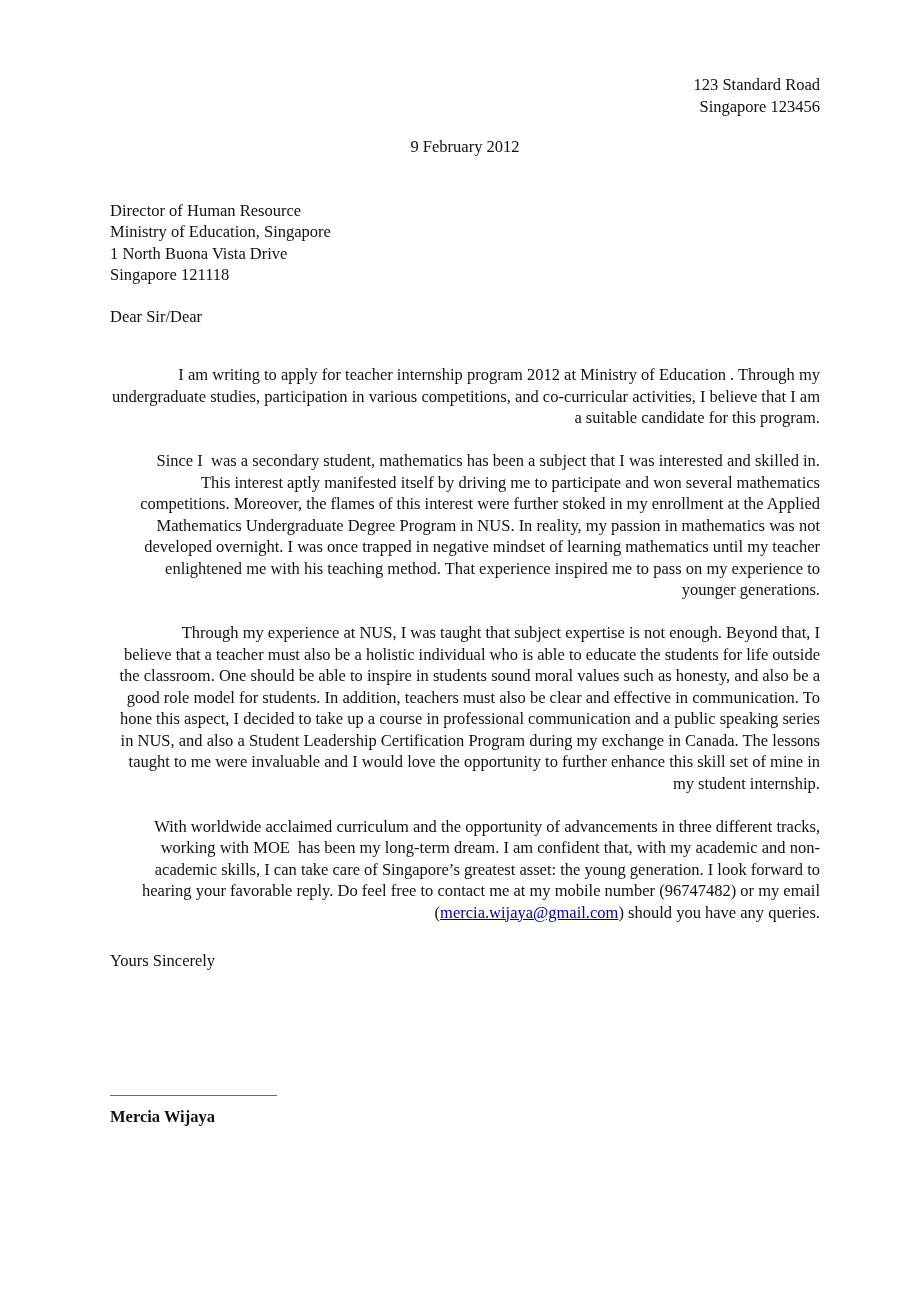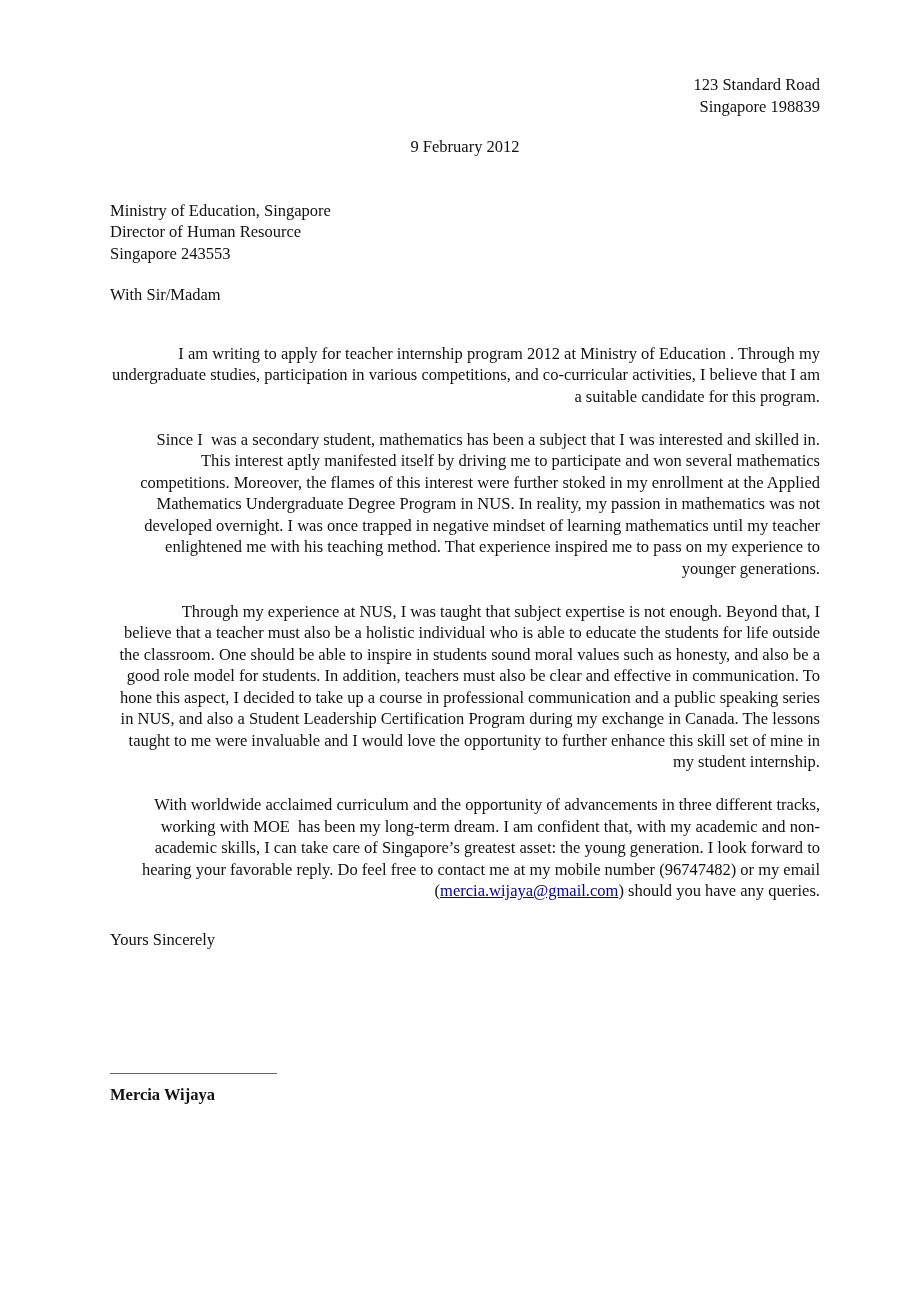--- a/index.html
+++ b/index.html
@@ -64,32 +64,33 @@
     font-size: 16.5px;
   }
 </style>
 </head>
 <body style="background: rgb(255, 255, 255);">
 
 <div class="letter-page" style="color: rgb(17, 17, 17); margin-top: 12px;">
 
   <div class="sender-block">
     <div class="addr-line">123 Standard Road</div>
-    <div class="addr-line">Singapore 198839</div>
+    <div class="addr-line">Singapore 123456</div>
   </div>
 
   <div class="date-line">9 February 2012</div>
 
   <div class="recipient-block">
+    <div class="addr-line">Director of Human Resource</div>
     <div class="addr-line">Ministry of Education, Singapore</div>
-    <div class="addr-line">Director of Human Resource</div>
-    <div class="addr-line">Singapore 243553</div>
+    <div class="addr-line">1 North Buona Vista Drive</div>
+    <div class="addr-line">Singapore 121118</div>
   </div>
 
-  <div class="salutation">With Sir/Madam</div>
+  <div class="salutation">Dear Sir/Dear</div>
 
   <div>
     <p class="para first">I am writing to apply for teacher internship program 2012 at Ministry of Education . Through my undergraduate studies, participation in various competitions, and co-curricular activities, I believe that I am a suitable candidate for this program.</p>
     <p class="para">Since I  was a secondary student, mathematics has been a subject that I was interested and skilled in. This interest aptly manifested itself by driving me to participate and won several mathematics competitions. Moreover, the flames of this interest were further stoked in my enrollment at the Applied Mathematics Undergraduate Degree Program in NUS. In reality, my passion in mathematics was not developed overnight. I was once trapped in negative mindset of learning mathematics until my teacher enlightened me with his teaching method. That experience inspired me to pass on my experience to younger generations.</p>
     <p class="para">Through my experience at NUS, I was taught that subject expertise is not enough. Beyond that, I believe that a teacher must also be a holistic individual who is able to educate the students for life outside the classroom. One should be able to inspire in students sound moral values such as honesty, and also be a good role model for students. In addition, teachers must also be clear and effective in communication. To hone this aspect, I decided to take up a course in professional communication and a public speaking series in NUS, and also a Student Leadership Certification Program during my exchange in Canada. The lessons taught to me were invaluable and I would love the opportunity to further enhance this skill set of mine in my student internship.</p>
     <p class="para"><span>With worldwide acclaimed curriculum and the opportunity of advancements in three different tracks, working with MOE  has been my long-term dream. I am confident that, with my academic and non-academic skills, I can take care of Singapore’s greatest asset: the young generation. I look forward to hearing your favorable reply. Do feel free to contact me at my mobile number (96747482) or my email (</span><a class="email-link" href="#" style="color: rgb(0, 0, 153);">mercia.wijaya@gmail.com</a><span>) should you have any queries.</span></p>
   </div>
 
   <div class="closing">Yours Sincerely</div>
 

